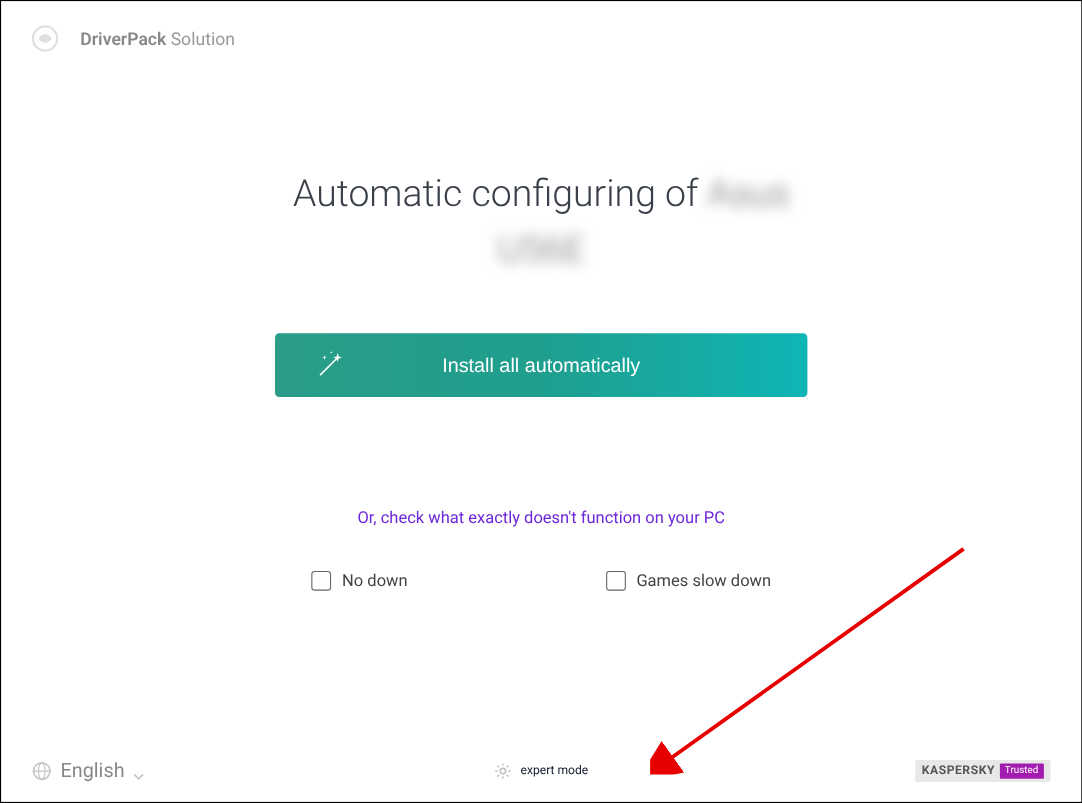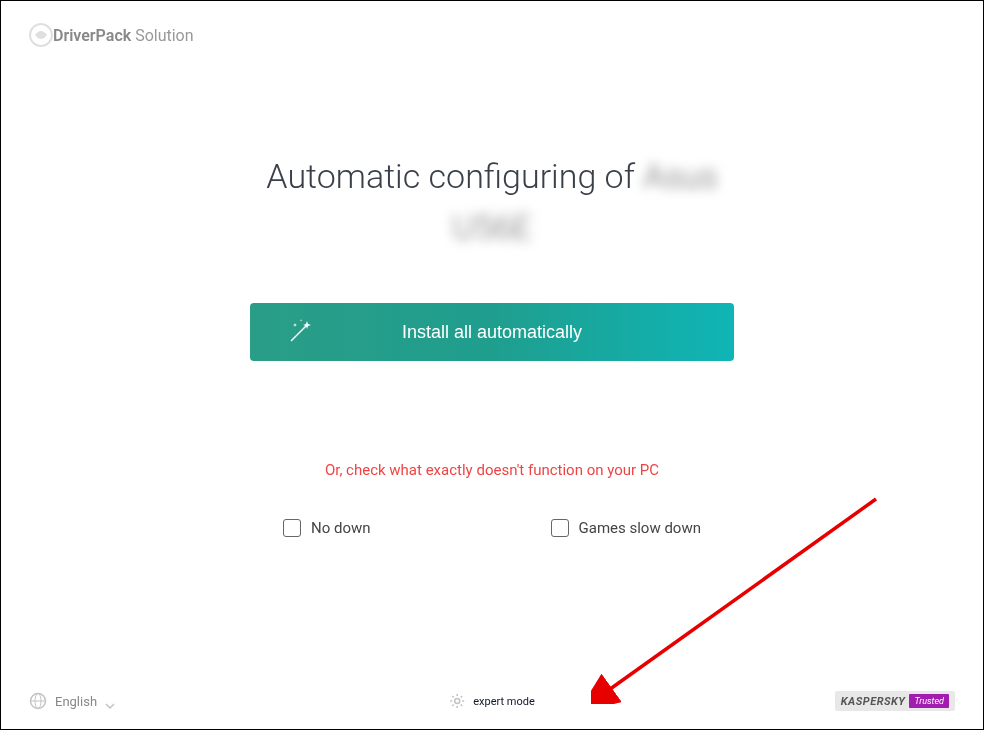--- a/index.html
+++ b/index.html
@@ -15,21 +15,21 @@
       border: 1px solid #000;
       position: relative;
       overflow: hidden;
     }
     .header {
       position: absolute;
       top: 22px;
       left: 28px;
       display: flex;
       align-items: center;
-      gap: 0;
+      gap: 20px;
     }
     .logo-icon {
       width: 24px;
       height: 24px;
       opacity: 0.3;
     }
     .brand-name {
       font-size: 16px;
       color: #999;
     }
@@ -73,21 +73,21 @@
       margin-bottom: 100px;
     }
     .wand-icon {
       position: absolute;
       left: 35px;
       width: 30px;
       height: 30px;
     }
     .hint-text {
       font-size: 15px;
-      color: #ef4444;
+      color: #6d28d9;
       margin-bottom: 40px;
     }
     .checkbox-row {
       display: flex;
       gap: 180px;
     }
     .checkbox-item {
       display: flex;
       align-items: center;
       gap: 10px;
@@ -117,21 +117,21 @@
       align-items: center;
       gap: 8px;
       cursor: pointer;
     }
     .globe-icon {
       width: 18px;
       height: 18px;
       opacity: 0.5;
     }
     .language-text {
-      font-size: 13px;
+      font-size: 18px;
       color: #888;
     }
     .chevron-down {
       width: 10px;
       height: 10px;
       opacity: 0.5;
     }
     .expert-mode {
       position: absolute;
       left: 50%;
@@ -150,21 +150,20 @@
       font-size: 11px;
       color: #0f172a;
     }
     .kaspersky-badge {
       margin-left: auto;
       display: flex;
       align-items: center;
       background: #e8e8e8;
       padding: 3px 6px;
       border-radius: 2px;
-      font-style: italic;
     }
     .kaspersky-logo {
       font-size: 11px;
       font-weight: bold;
       color: #555;
       letter-spacing: 0.5px;
     }
     .trusted-badge {
       background: #a21caf;
       color: #fff;

